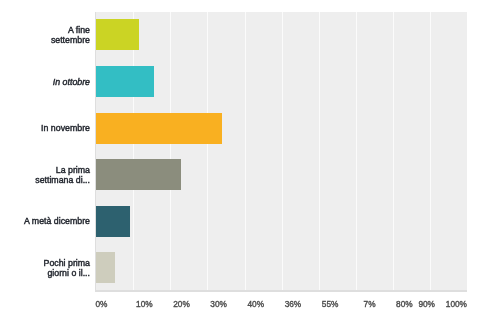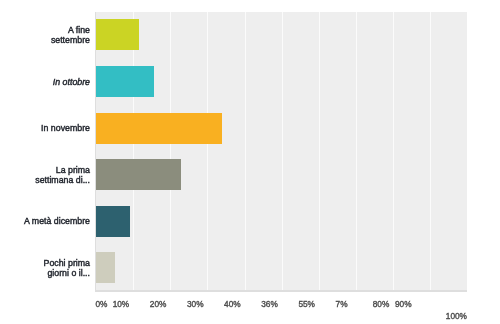--- a/index.html
+++ b/index.html
@@ -4,21 +4,21 @@
 <style>
   html,body{margin:0;padding:0;}
   body{width:500px;height:324px;background:#ffffff;font-family:"Liberation Sans",sans-serif;overflow:hidden;-webkit-font-smoothing:antialiased;}
   .chart{position:relative;width:500px;height:324px;}
   .plot{position:absolute;left:95.5px;top:11.6px;width:371.5px;height:279.6px;background:#eeeeee;}
   .axisline{position:absolute;left:94.8px;top:289.7px;width:372.2px;height:2px;background:#dedede;}
   .yaxisline{position:absolute;left:94.8px;top:11.6px;width:1px;height:279.6px;background:#dedede;}
   .gridline{position:absolute;top:0;width:1px;height:100%;background:#fbfbfb;}
   .bar{position:absolute;left:0;}
   .catlabel{position:absolute;transform:translateZ(0);right:410px;text-align:right;color:#23272f;font-size:8.8px;line-height:9.7px;-webkit-text-stroke:0.42px #23272f;}
-  .ticklabel{position:absolute;transform:translateZ(0);top:299.4px;color:#4d4d4d;font-size:8.3px;-webkit-text-stroke:0.38px #4d4d4d;text-align:left;white-space:nowrap;}
+  .ticklabel{position:absolute;transform:translateZ(0);top:299.4px;color:#4d4d4d;font-size:8.3px;-webkit-text-stroke:0.38px #4d4d4d;text-align:right;white-space:nowrap;}
 </style>
 </head>
 <body>
 
 <div class="chart">
   <div class="plot" id="plot"></div>
   <div id="grid">
       <div class="gridline" style="left: 132.5px; top: 11.6px; height: 279.6px;"></div>
       <div class="gridline" style="left: 169.5px; top: 11.6px; height: 279.6px;"></div>
       <div class="gridline" style="left: 206.5px; top: 11.6px; height: 279.6px;"></div>
@@ -66,15 +66,15 @@
       <div class="ticklabel" style="left: 95.5px; text-align: left;">0%</div>
       <div class="ticklabel" style="left: 112.65px; width: 40px;">10%</div>
       <div class="ticklabel" style="left: 149.8px; width: 40px;">20%</div>
       <div class="ticklabel" style="left: 186.95px; width: 40px;">30%</div>
       <div class="ticklabel" style="left: 224.1px; width: 40px;">40%</div>
       <div class="ticklabel" style="left: 261.25px; width: 40px;">36%</div>
       <div class="ticklabel" style="left: 298.4px; width: 40px;">55%</div>
       <div class="ticklabel" style="left: 335.55px; width: 40px;">7%</div>
       <div class="ticklabel" style="left: 372.7px; width: 40px;">80%</div>
       <div class="ticklabel" style="left: 395px; width: 40px;">90%</div>
-      <div class="ticklabel" style="left: 427px; width: 40px; text-align: right; margin-top: 12px;">100%</div>
+      <div class="ticklabel" style="left: 427px; width: 40px; text-align: right;">100%</div>
     </div>
 </div>
 
 </body></html>

